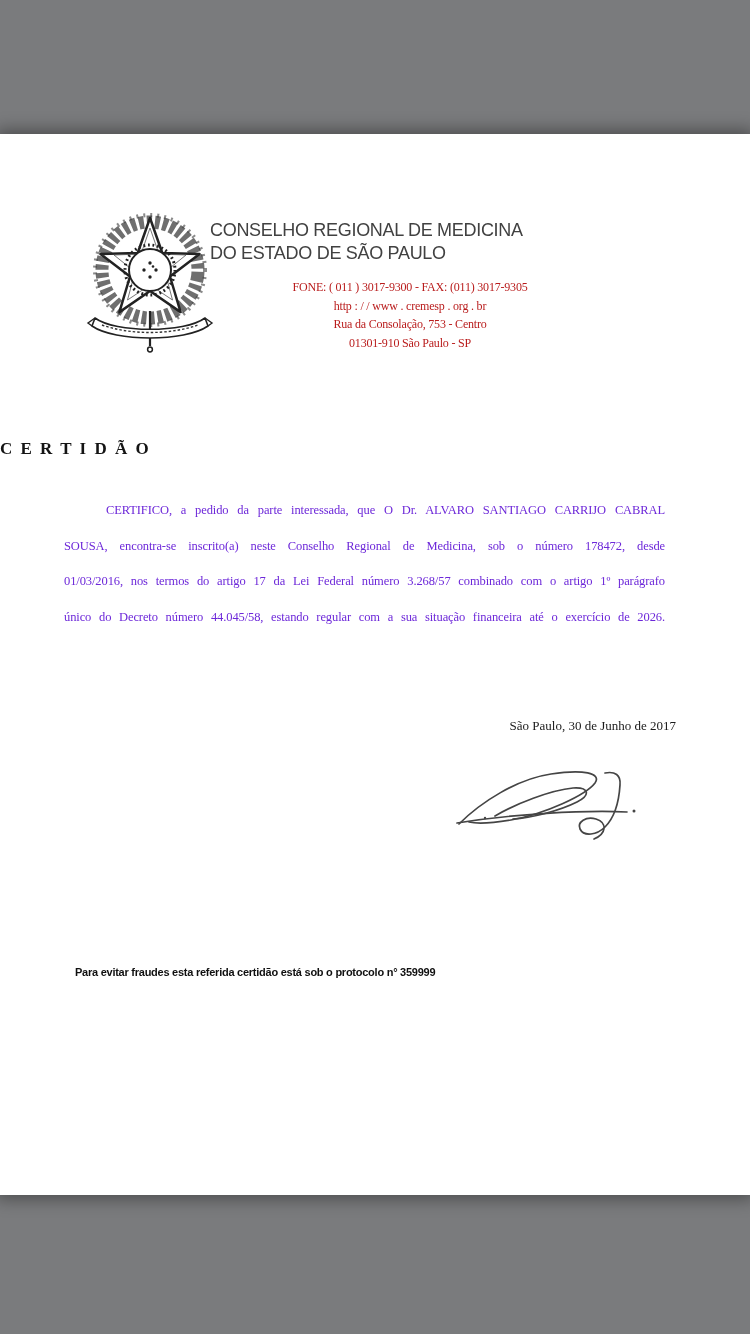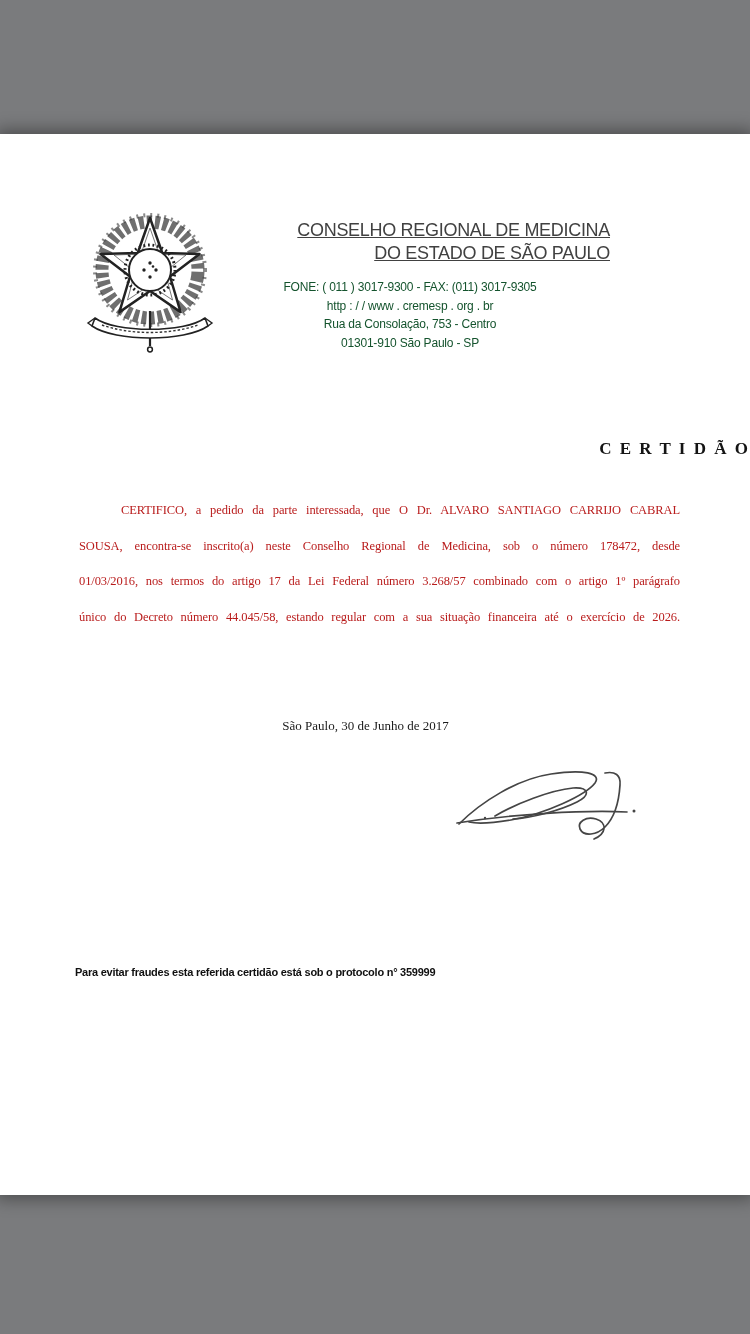--- a/index.html
+++ b/index.html
@@ -20,63 +20,62 @@
     width: 750px; height: 1061px;
     background: #ffffff;
     box-shadow: 0 0 16px 4px rgba(0,0,0,0.38);
   }
 
   
   .logo { left: 85px; top: 70px; width: 130px; height: 152px; }
 
   .org {
     left: 210px; top: 85px; width: 400px;
-    text-align: right;
+    text-align: left;
     font-family: "Liberation Sans", sans-serif;
     font-size: 18px; line-height: 23px;
     letter-spacing: -0.3px;
     color: #414141;
-    text-decoration: underline;
   }
   .contact {
     left: 210px; top: 144px; width: 400px;
     text-align: center;
-    font-family: Liberation Sans, sans-serif;
+    font-family: Liberation Serif, serif;
     font-size: 12px; line-height: 18.7px;
     letter-spacing: -0.2px;
-    color: #14532d;
+    color: #b91c1c;
   }
 
   
   .doc-title {
     left: 0; top: 303px; width: 750px;
-    text-align: right;
+    text-align: left;
     font-weight: bold;
     font-size: 17px; line-height: 24px;
     letter-spacing: 2px;
     color: #141414;
   }
 
   
-  .body-par { left: 79px; top: 359px; width: 601px; color: #b91c1c; }
+  .body-par { left: 64px; top: 359px; width: 601px; color: #6d28d9; }
   .bline {
     height: 35.5px; line-height: 35.5px;
     font-size: 12.5px;
     letter-spacing: -0.1px;
     word-spacing: -0.6px;
     text-align: justify;
     text-align-last: justify;
     white-space: normal;
     overflow: hidden;
   }
   .bline.indent { padding-left: 42px; }
 
   .date-line {
-    left: 65px; top: 584px; width: 601px;
-    text-align: center;
+    left: 75px; top: 584px; width: 601px;
+    text-align: right;
     font-size: 13px; line-height: 16px;
     color: #1a1a1a;
   }
 
   .sig { left: 453px; top: 632px; width: 197px; height: 80px; }
 
   .signer {
     left: 460px; top: 702px; width: 215px;
     text-align: center;
     font-size: 13px; line-height: 17.5px;

